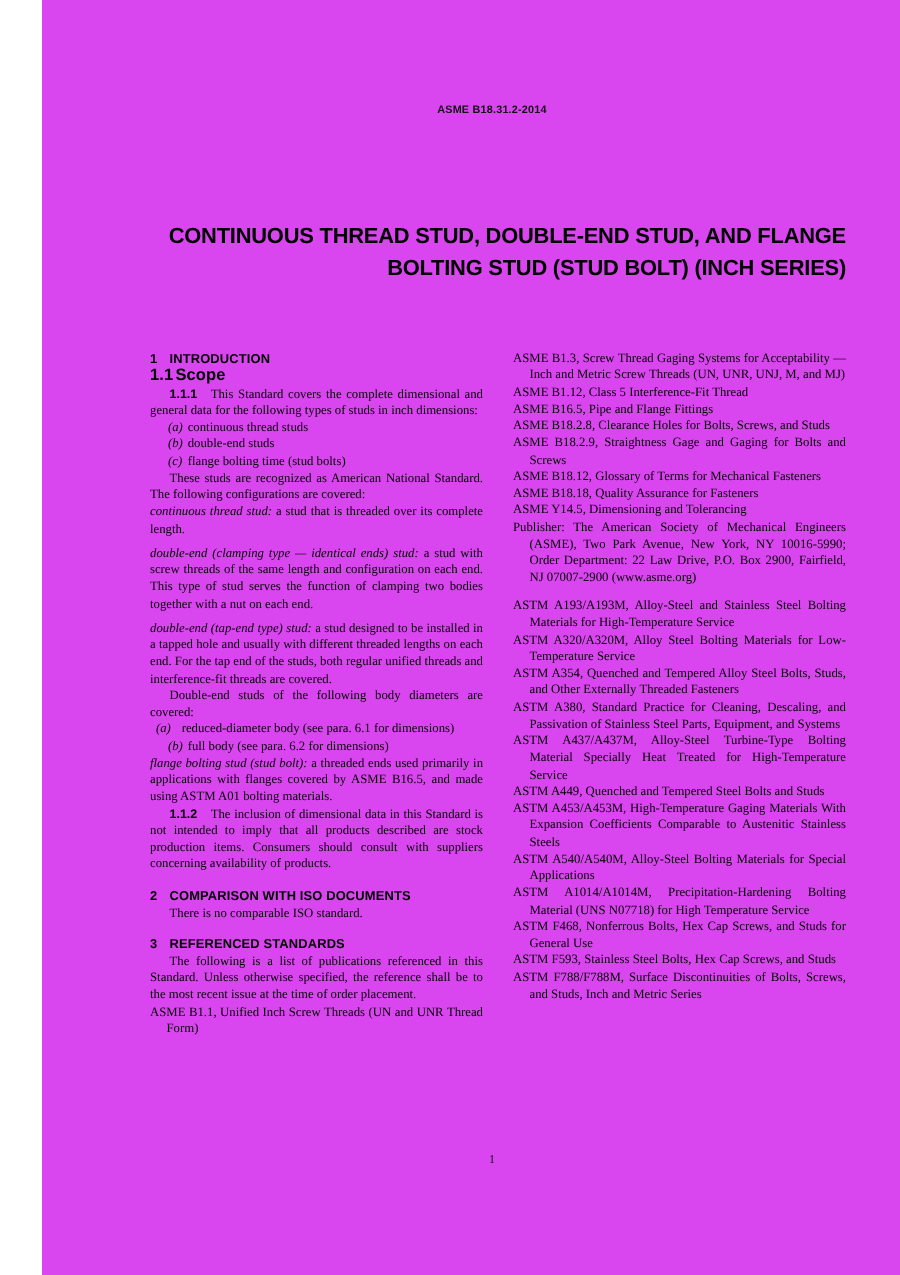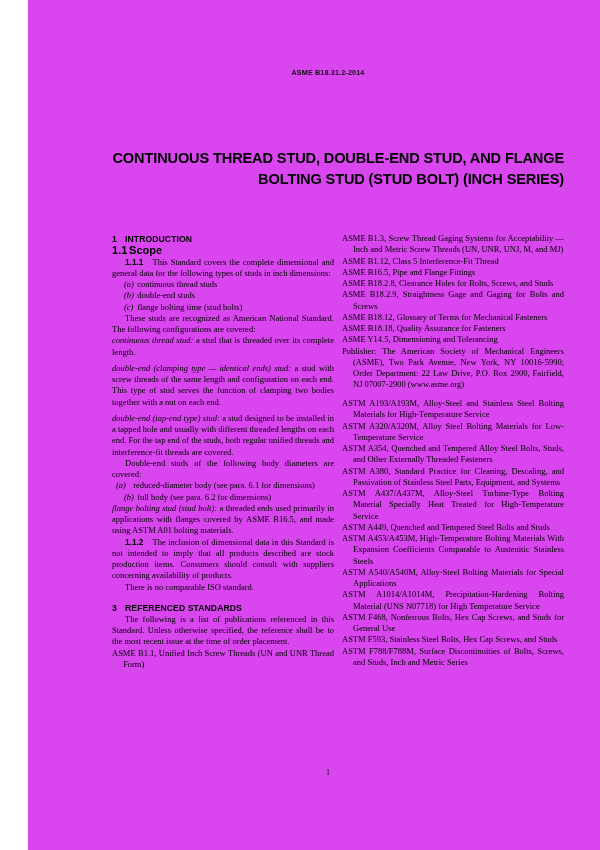--- a/index.html
+++ b/index.html
@@ -62,21 +62,21 @@
     width: 468px;
     height: 520px;
   }
   .col {
     position: absolute;
     top: 0;
     width: 222px;
     font-size: 8.5px;
     line-height: 11.25px;
   }
-  .col-left  { left: 16px; }
+  .col-left  { left: 4px; }
   .col-right { left: 246px; }
 
   p, div.blk {
     margin: 0;
   }
 
   
   .h1 {
     font-family: "Liberation Sans", sans-serif;
     font-weight: bold;
@@ -190,20 +190,21 @@
 
       <p class="para indent">Double-end studs of the following body diameters are covered:</p>
 
       <p class="lettered just"><span class="lbl">(a)</span> <span>reduced-diameter body (see para. 6.1 for dimensions)</span></p>
       <p class="lettered"><span class="lbl">(b)</span> <span>full body (see para. 6.2 for dimensions)</span></p>
 
       <p class="para"><span class="term">flange bolting stud (stud bolt):</span><span> a threaded ends used primarily in applications with flanges covered by ASME B16.5, and made using ASTM A01 bolting materials.</span></p>
 
       <p class="para indent"><span class="run-in">1.1.2</span><span class="gap"></span><span>The inclusion of dimensional data in this Standard is not intended to imply that all products described are stock production items. Consumers should consult with suppliers concerning availability of products.</span></p>
 
+      <div class="h1 spaced"><span class="num">2</span><span>COMPARISON WITH ISO DOCUMENTS</span></div>
 
       <p class="para indent">There is no comparable ISO standard.</p>
 
       <div class="h1 spaced"><span class="num">3</span><span>REFERENCED STANDARDS</span></div>
 
       <p class="para indent">The following is a list of publications referenced in this Standard. Unless otherwise specified, the reference shall be to the most recent issue at the time of order placement.</p>
 
       <p class="ref">ASME B1.1, Unified Inch Screw Threads (UN and UNR Thread Form)</p>
 
     </div>
@@ -222,21 +223,21 @@
       <p class="ref">Publisher: The American Society of Mechanical Engineers (ASME), Two Park Avenue, New York, NY 10016-5990; Order Department: 22 Law Drive, P.O. Box 2900, Fairfield, NJ 07007-2900 (www.asme.org)</p>
 
       <div class="gap-md"></div>
 
       <p class="ref">ASTM A193/A193M, Alloy-Steel and Stainless Steel Bolting Materials for High-Temperature Service</p>
       <p class="ref">ASTM A320/A320M, Alloy Steel Bolting Materials for Low-Temperature Service</p>
       <p class="ref">ASTM A354, Quenched and Tempered Alloy Steel Bolts, Studs, and Other Externally Threaded Fasteners</p>
       <p class="ref">ASTM A380, Standard Practice for Cleaning, Descaling, and Passivation of Stainless Steel Parts, Equipment, and Systems</p>
       <p class="ref">ASTM A437/A437M, Alloy-Steel Turbine-Type Bolting Material Specially Heat Treated for High-Temperature Service</p>
       <p class="ref">ASTM A449, Quenched and Tempered Steel Bolts and Studs</p>
-      <p class="ref">ASTM A453/A453M, High-Temperature Bolting Materials With Expansion Coefficients Comparable to Austenitic Stainless Steels</p>
+      <p class="ref">ASTM A453/A453M, High-Temperature Gaging Materials With Expansion Coefficients Comparable to Austenitic Stainless Steels</p>
       <p class="ref">ASTM A540/A540M, Alloy-Steel Bolting Materials for Special Applications</p>
       <p class="ref">ASTM A1014/A1014M, Precipitation-Hardening Bolting Material (UNS N07718) for High Temperature Service</p>
       <p class="ref">ASTM F468, Nonferrous Bolts, Hex Cap Screws, and Studs for General Use</p>
       <p class="ref">ASTM F593, Stainless Steel Bolts, Hex Cap Screws, and Studs</p>
       <p class="ref">ASTM F788/F788M, Surface Discontinuities of Bolts, Screws, and Studs, Inch and Metric Series</p>
 
     </div>
 
   </div>
 

